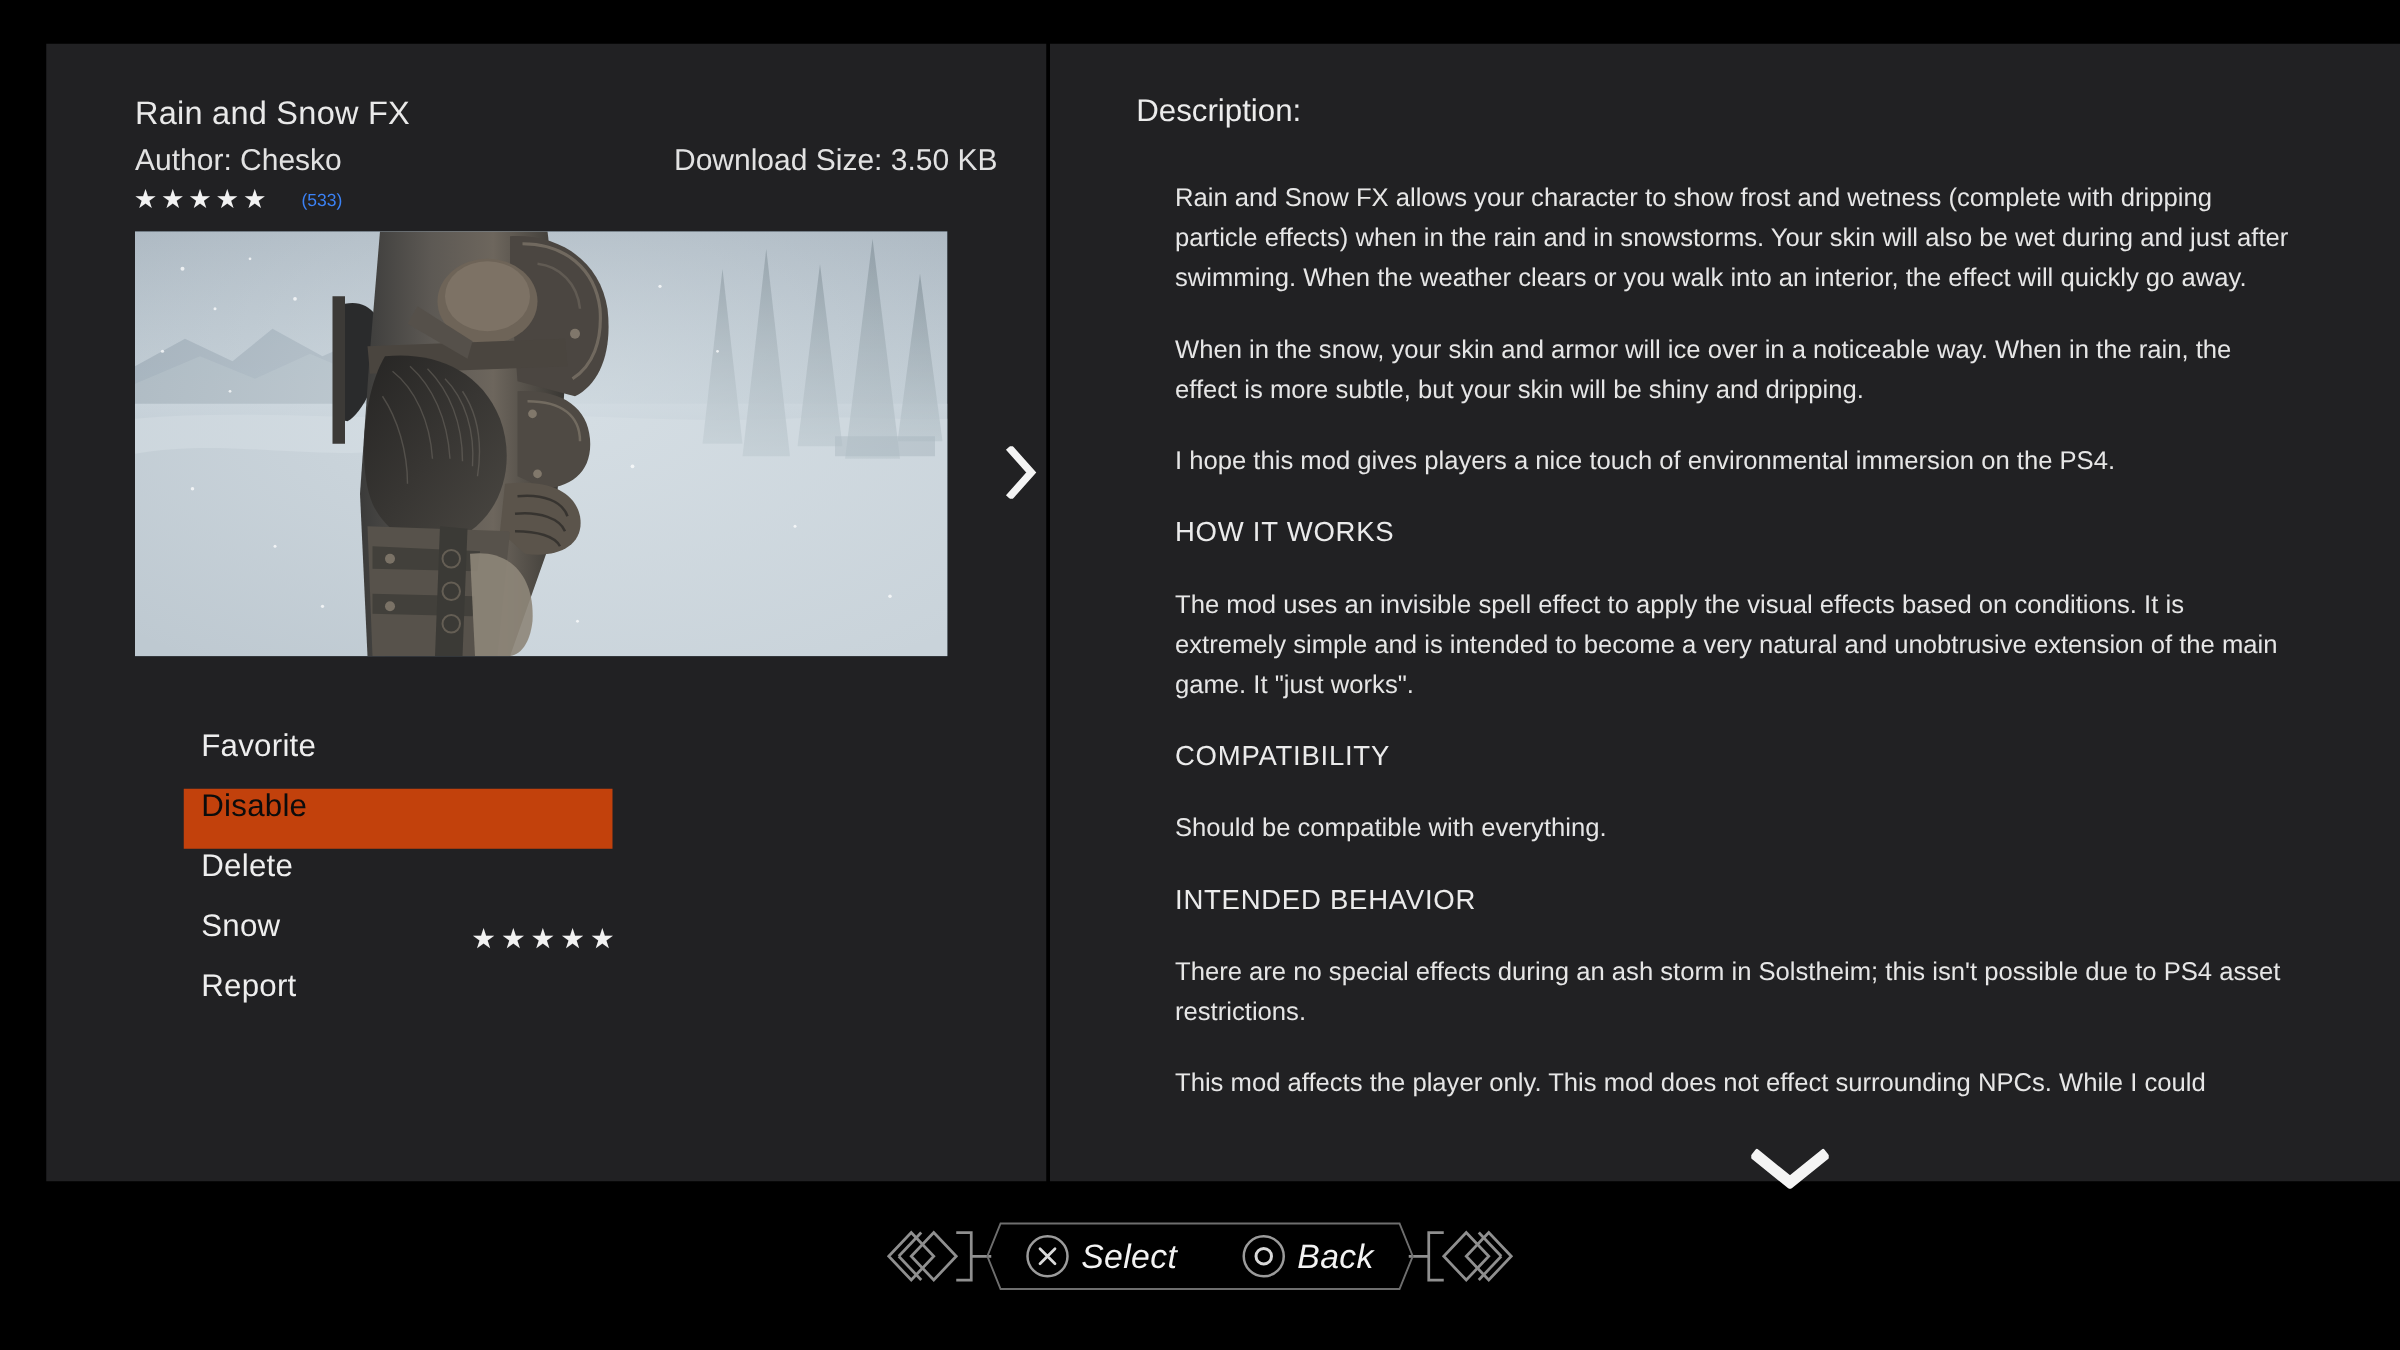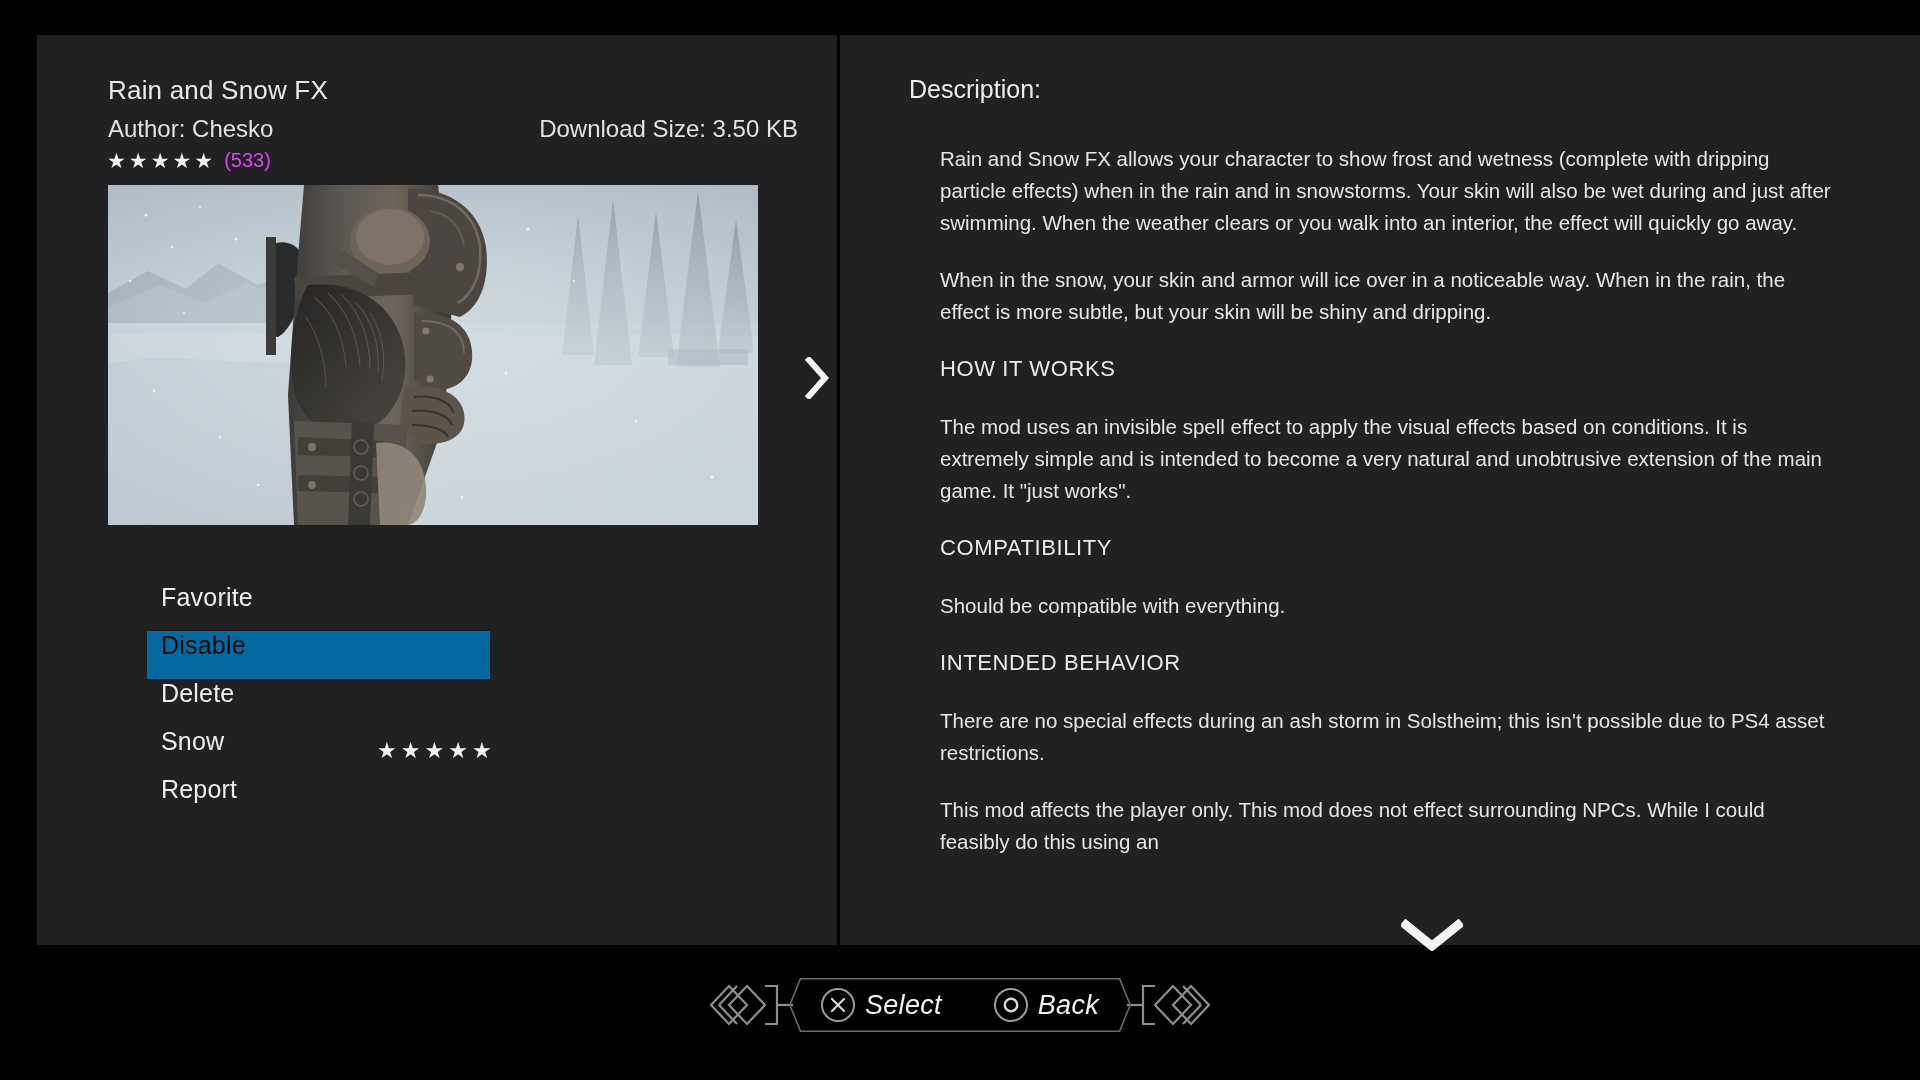--- a/index.html
+++ b/index.html
@@ -35,21 +35,21 @@
   .dl-size {
     position:absolute; right:39px; top:80px;
     font-size:24px; color:#e2e2e2; white-space:nowrap;
   }
   .rating-row {
     position:absolute; left:70px; top:114px;
     display:flex; align-items:center; gap:6px;
   }
   .stars { display:flex; gap:3px; line-height:1; }
   .star { font-size:21px; color:#f2f2f2; }
-  .rating-count { font-size:20px; color:#d946ef; margin-left:5px; }
+  .rating-count { font-size:14px; color:#3b82f6; margin-left:22px; }
 
   
   #thumb-wrap {
     position:absolute; left:71px; top:150px;
     width:650px; height:340px;
     overflow:hidden; background:#4c5a64;
   }
   #thumb-svg { display:block; width:650px; height:340px; }
 
   #next-img-arrow {
@@ -66,21 +66,21 @@
   .option-row {
     position:relative;
     height:48px;
     display:flex; align-items:flex-start;
     padding-left:14px;
     width:343px;
   }
   .option-row .label {
     font-size:25px; color:#eeeeee; letter-spacing:.2px;
   }
-  .option-row.selected { background:#0369a1; }
+  .option-row.selected { background:#c2410c; }
   .option-row.selected .label { color:#0c0c0c; }
   .option-row .row-stars {
     position:absolute; left:230px; top:50%;
     transform:translateY(-50%);
     display:flex; gap:4px;
   }
   .option-row .row-stars .star { font-size:22px; }
 
   
   #desc-head {
@@ -314,20 +314,21 @@
           <span class="label">Report</span>
         </div>
       </div>
   </div>
 
   <div class="panel" id="right-panel">
     <div id="desc-head">Description:</div>
     <div id="desc-body">
         <div class="para">Rain and Snow FX allows your character to show frost and wetness (complete with dripping particle effects) when in the rain and in snowstorms. Your skin will also be wet during and just after swimming.  When the weather clears or you walk into an interior, the effect will quickly go away.</div>
         <div class="para">When in the snow, your skin and armor will ice over in a noticeable way. When in the rain, the effect is more subtle, but your skin will be shiny and dripping.</div>
+        <div class="para">I hope this mod gives players a nice touch of environmental immersion on the PS4.</div>
         <div class="para section">HOW IT WORKS</div>
         <div class="para">The mod uses an invisible spell effect to apply the visual effects based on conditions. It is extremely simple and is intended to become a very natural and unobtrusive extension of the main game. It "just works".</div>
         <div class="para section">COMPATIBILITY</div>
         <div class="para">Should be compatible with everything.</div>
         <div class="para section">INTENDED BEHAVIOR</div>
         <div class="para">There are no special effects during an ash storm in Solstheim; this isn't possible due to PS4 asset restrictions.</div>
         <div class="para">This mod affects the player only. This mod does not effect surrounding NPCs. While I could feasibly do this using an</div>
       </div>
 
     <div id="scroll-down">

